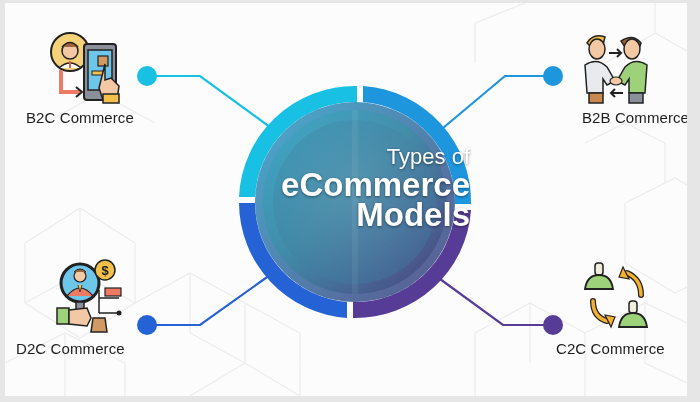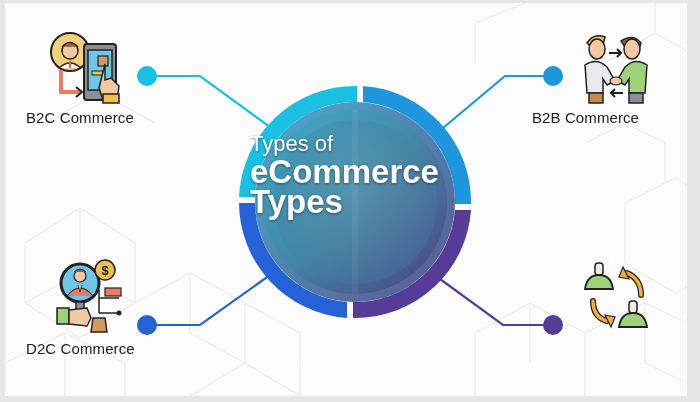--- a/index.html
+++ b/index.html
@@ -2,21 +2,21 @@
 <html><head>
 <meta charset="utf-8">
 <style>
   html, body { margin:0; padding:0; }
   body { width:700px; height:402px; background:#e6e6e6; position:relative; overflow:hidden; font-family:"Liberation Sans", sans-serif; }
   .panel { position:absolute; left:5px; top:3px; width:682px; height:393px; background:#fbfcfb; overflow:hidden; }
   .bg-pattern { position:absolute; left:0; top:0; }
   .diagram { position:absolute; left:0; top:0; }
   .label { position:absolute; font-weight:normal; font-size:15px; color:#1d1d1d; letter-spacing:0.1px; white-space:nowrap; }
   .icon { position:absolute; }
-  .center-text { position:absolute; left:245px; top:128px; width:220px; text-align:left; color:#fff; text-shadow:0 1px 3px rgba(0,0,0,0.45); }
+  .center-text { position:absolute; left:245px; top:141px; width:220px; text-align:right; color:#fff; text-shadow:0 1px 3px rgba(0,0,0,0.45); }
   .center-text .l1 { font-size:22px; font-weight:normal; line-height:26px; }
   .center-text .l2 { font-size:33px; font-weight:bold; line-height:30px; }
 </style>
 </head>
 <body>
 
 <div class="panel">
 
   <svg class="bg-pattern" width="682" height="393">
     <g stroke="#ececec" stroke-width="1.2" fill="none">
@@ -78,21 +78,21 @@
     <circle cx="355" cy="202" r="100" fill="url(#gMid)" opacity="0.85"></circle>
     <circle cx="355" cy="202" r="92" fill="url(#gInner)"></circle>
     <circle cx="355" cy="202" r="82" fill="#3c7fa0" opacity="0.35"></circle>
     <circle cx="355" cy="202" r="92" fill="url(#gShine)"></circle>
     <rect x="352" y="110" width="6" height="184" fill="#ffffff" opacity="0.06"></rect>
   </svg>
 
   <div class="center-text">
     <div class="l1">Types of</div>
     <div class="l2">eCommerce</div>
-    <div class="l2">Types</div>
+    <div class="l2">Models</div>
   </div>
 
   <svg class="icon" style="left:40px;top:27px" width="80" height="75" viewBox="0 0 80 75">
     <circle cx="25" cy="22" r="19" fill="#f5d27a" stroke="#222" stroke-width="2"></circle>
     <circle cx="25" cy="21" r="8" fill="#f2c9a4" stroke="#222" stroke-width="1.5"></circle>
     <path d="M17 17 Q25 8 33 17" fill="#a0643a" stroke="#222" stroke-width="1.5"></path>
     <path d="M14 38 Q25 28 36 38" fill="#fff" stroke="#222" stroke-width="1.5"></path>
     <line x1="25" y1="31" x2="25" y2="38" stroke="#e45b4a" stroke-width="2"></line>
     <path d="M16 40 L16 62 L35 62" fill="none" stroke="#ef7a64" stroke-width="4"></path>
     <path d="M31 57 L37 62 L31 67" fill="none" stroke="#222" stroke-width="2"></path>
@@ -111,46 +111,47 @@
     <path d="M4 32 Q16 24 26 34 L34 48 L26 52 L22 46 L22 60 L6 60 Z" fill="#e8eaed" stroke="#222" stroke-width="1.5"></path>
     <rect x="8" y="60" width="14" height="10" fill="#c58a4c" stroke="#222" stroke-width="1.5"></rect>
     <path d="M40 8 Q52 0 60 10 L58 16 L44 14 Z" fill="#a0643a" stroke="#222" stroke-width="1.5"></path>
     <ellipse cx="51" cy="16" rx="8" ry="10" fill="#f2c9a4" stroke="#222" stroke-width="1.5"></ellipse>
     <path d="M66 32 Q54 24 44 34 L36 48 L44 52 L48 46 L48 60 L64 60 Z" fill="#9dd27b" stroke="#222" stroke-width="1.5"></path>
     <rect x="48" y="60" width="14" height="10" fill="#8a8f99" stroke="#222" stroke-width="1.5"></rect>
     <ellipse cx="35" cy="48" rx="6" ry="4" fill="#f2c9a4" stroke="#222" stroke-width="1.2"></ellipse>
     <path d="M28 20 L40 20 M36 16 L40 20 L36 24" fill="none" stroke="#222" stroke-width="2"></path>
     <path d="M42 60 L30 60 M34 56 L30 60 L34 64" fill="none" stroke="#222" stroke-width="2"></path>
   </svg>
-  <div class="label" style="left:527px;top:106px">B2B Commerce</div>
+  <div class="label" style="left:577px;top:106px">B2B Commerce</div>
 
   <svg class="icon" style="left:48px;top:255px" width="75" height="75" viewBox="0 0 75 75">
     <circle cx="27" cy="25" r="19" fill="#6ec6ea" stroke="#222" stroke-width="3"></circle>
     <circle cx="27" cy="18" r="6" fill="#f2c9a4" stroke="#222" stroke-width="1.2"></circle>
     <path d="M21 14 Q27 8 33 14" fill="#a0643a" stroke="#222" stroke-width="1"></path>
     <path d="M14 38 Q27 22 40 38" fill="#ef7a64" stroke="#222" stroke-width="1.2"></path>
     <path d="M25 27 L27 34 L29 27" fill="#f3c14b" stroke="#222" stroke-width="0.8"></path>
     <circle cx="52" cy="12" r="10" fill="#f3c14b" stroke="#222" stroke-width="1.5"></circle>
     <text x="52" y="17" text-anchor="middle" font-family="'Liberation Sans', sans-serif" font-weight="bold" font-size="13" fill="#222">$</text>
     <rect x="23" y="44" width="8" height="14" fill="#8a8f99" stroke="#222" stroke-width="1.5"></rect>
     <rect x="4" y="50" width="12" height="16" fill="#9dd27b" stroke="#222" stroke-width="1.5"></rect>
     <path d="M16 52 L34 50 L38 60 L34 68 L16 66 Z" fill="#f2c9a4" stroke="#222" stroke-width="1.5"></path>
     <path d="M46 32 L46 55 M46 40 L66 40 M46 55 L66 55" stroke="#222" stroke-width="1.5"></path>
     <rect x="52" y="30" width="16" height="8" fill="#ef7a64" stroke="#222" stroke-width="1.2"></rect>
     <circle cx="66" cy="55" r="2.5" fill="#222"></circle>
     <path d="M40 60 L52 60 L54 74 L38 74 Z" fill="#d29a63" stroke="#222" stroke-width="1.5"></path>
   </svg>
-  <div class="label" style="left:21px;top:337px">D2C Commerce</div>
+  <div class="label" style="left:11px;top:337px">D2C Commerce</div>
 
   <svg class="icon" style="left:578px;top:258px" width="70" height="72" viewBox="0 0 70 72">
     <rect x="12" y="2" width="8" height="12" rx="3" fill="#f1eddc" stroke="#222" stroke-width="1.5"></rect>
     <path d="M2 28 Q4 14 16 14 Q28 14 30 28 Z" fill="#9dd27b" stroke="#222" stroke-width="1.8"></path>
     <rect x="46" y="40" width="8" height="12" rx="3" fill="#f1eddc" stroke="#222" stroke-width="1.5"></rect>
     <path d="M36 66 Q38 52 50 52 Q62 52 64 66 Z" fill="#9dd27b" stroke="#222" stroke-width="1.8"></path>
     <path d="M58 34 Q58 18 44 12" fill="none" stroke="#222" stroke-width="6" stroke-linecap="round"></path>
     <path d="M58 34 Q58 18 44 12" fill="none" stroke="#f3b12e" stroke-width="3.5" stroke-linecap="round"></path>
     <path d="M40 6 L46 18 L36 16 Z" fill="#f3b12e" stroke="#222" stroke-width="1.2"></path>
     <path d="M10 40 Q10 56 24 60" fill="none" stroke="#222" stroke-width="6" stroke-linecap="round"></path>
     <path d="M10 40 Q10 56 24 60" fill="none" stroke="#f3b12e" stroke-width="3.5" stroke-linecap="round"></path>
     <path d="M28 66 L22 54 L32 56 Z" fill="#f3b12e" stroke="#222" stroke-width="1.2"></path>
   </svg>
+  <div class="label" style="left:551px;top:337px">C2C Commerce</div>
 
 </div>
 
 </body></html>

